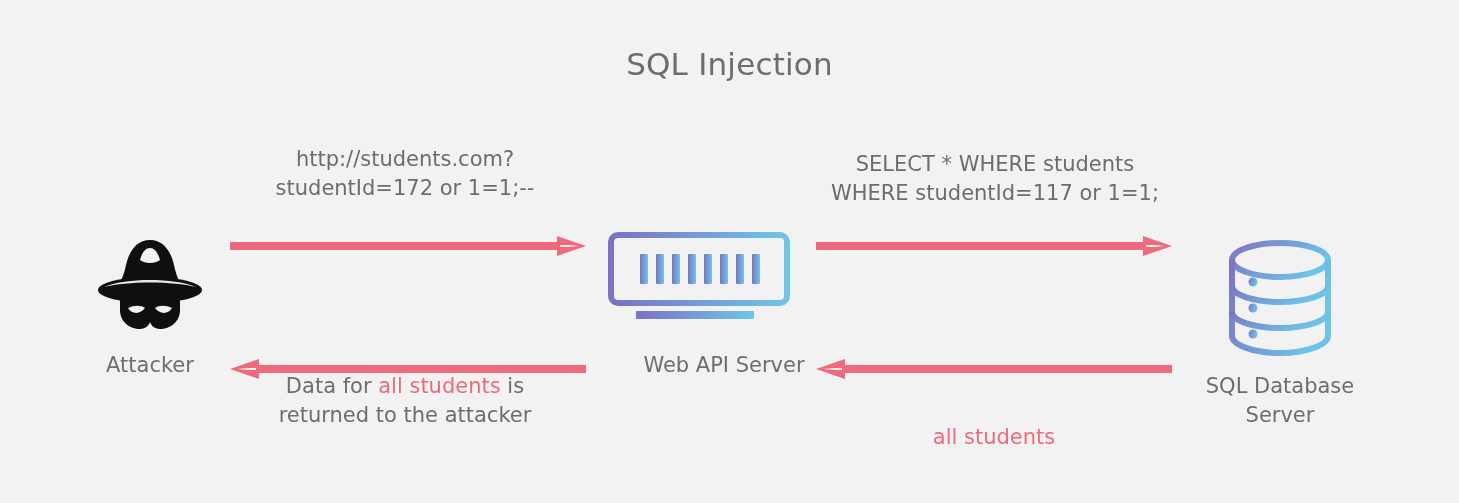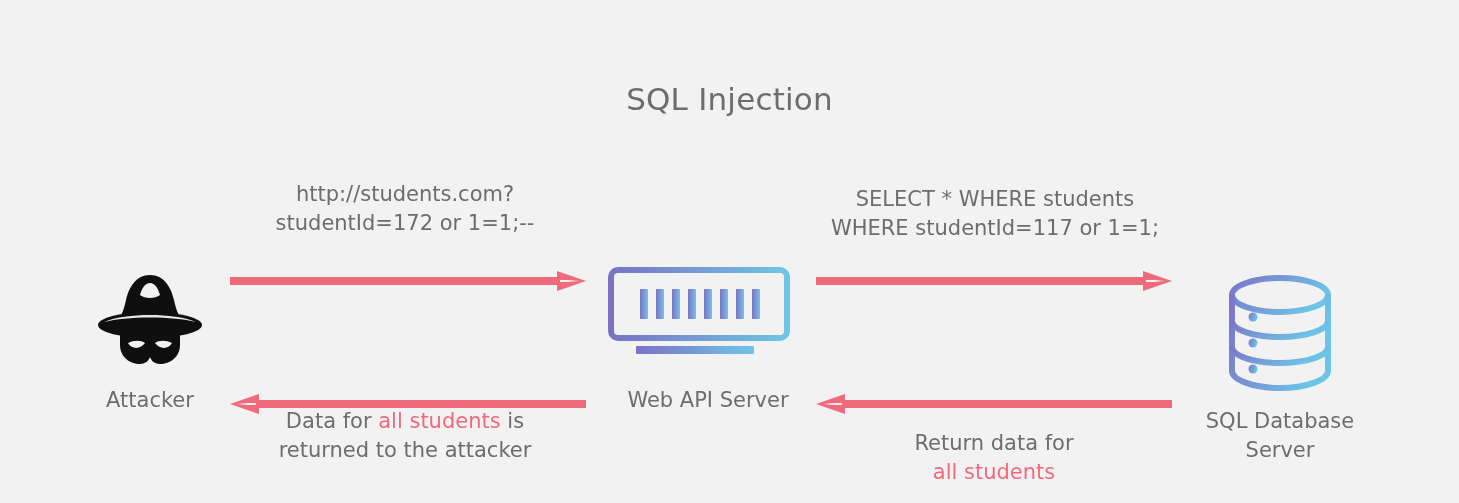--- a/index.html
+++ b/index.html
@@ -12,21 +12,20 @@
     background: #f2f2f2;
     font-family: "DejaVu Sans", "Liberation Sans", sans-serif;
     overflow: hidden;
     position: relative;
     -webkit-font-smoothing: antialiased;
   }
 
   #stage {
     position: absolute;
     inset: 0;
-    margin-top: 35px;
   }
 
   
   .title {
     position: absolute;
     left: 0;
     top: 46px;
     width: 1459px;
     text-align: center;
     font-size: 31px;
@@ -131,21 +130,21 @@
         <rect x="64" y="22" width="8" height="30" rx="1"></rect>
         <rect x="80" y="22" width="8" height="30" rx="1"></rect>
         <rect x="96" y="22" width="8" height="30" rx="1"></rect>
         <rect x="112" y="22" width="8" height="30" rx="1"></rect>
         <rect x="128" y="22" width="8" height="30" rx="1"></rect>
         <rect x="144" y="22" width="8" height="30" rx="1"></rect>
       </g>
       <rect x="28" y="79" width="118" height="8" rx="1" fill="url(#gradIcon)"></rect>
     </svg>
   </div>
-  <div class="node-label" style="left:608px; top:351px; width:200px;">Web API Server</div>
+  <div class="node-label" style="left:624px; top:351px; width:200px;">Web API Server</div>
 
   <div class="db-icon">
     <svg viewBox="0 0 104 118" width="104" height="118">
       <g fill="none" stroke="url(#gradIconV)" stroke-width="6">
         <ellipse cx="52" cy="21" rx="48" ry="17"></ellipse>
         <path d="M4 21 L4 97 C4 106 26 114 52 114 C78 114 100 106 100 97 L100 21"></path>
         <path d="M4 47 C4 56 26 63 52 63 C78 63 100 56 100 47"></path>
         <path d="M4 73 C4 82 26 89 52 89 C78 89 100 82 100 73"></path>
       </g>
       <g fill="url(#gradIconV)">
@@ -169,21 +168,21 @@
   <svg class="arrow" style="left:816px; top:232px;" width="356" height="28">
     <rect x="0" y="10" width="330" height="8" fill="#ef6b7c"></rect>
     <path d="M327 4 L327 13 L338 13 L327 13 L338 13 L349 14 L338 15 L327 15 L327 24 L356 14 Z" fill="#ef6b7c"></path>
   </svg>
 
   <svg class="arrow" style="left:816px; top:355px;" width="356" height="28">
     <rect x="26" y="10" width="330" height="8" fill="#ef6b7c"></rect>
     <path d="M29 4 L29 13 L18 13 L29 13 L18 13 L7 14 L18 15 L29 15 L29 24 L0 14 Z" fill="#ef6b7c"></path>
   </svg>
 
-  <div class="msg" style="left:874px; top:394px; width:240px;"><span>Return data for</span><br><span class="hl">all students</span></div>
+  <div class="msg" style="left:874px; top:394px; width:240px;"><br><span class="hl">all students</span></div>
 
   <svg class="arrow" style="left:230px; top:355px;" width="356" height="28">
     <rect x="26" y="10" width="330" height="8" fill="#ef6b7c"></rect>
     <path d="M29 4 L29 13 L18 13 L29 13 L18 13 L7 14 L18 15 L29 15 L29 24 L0 14 Z" fill="#ef6b7c"></path>
   </svg>
 
   <div class="msg" style="left:235px; top:372px; width:340px;"><span>Data for </span><span class="hl">all students</span><span> is</span><br><span>returned to the attacker</span></div>
 
 </div>
 

